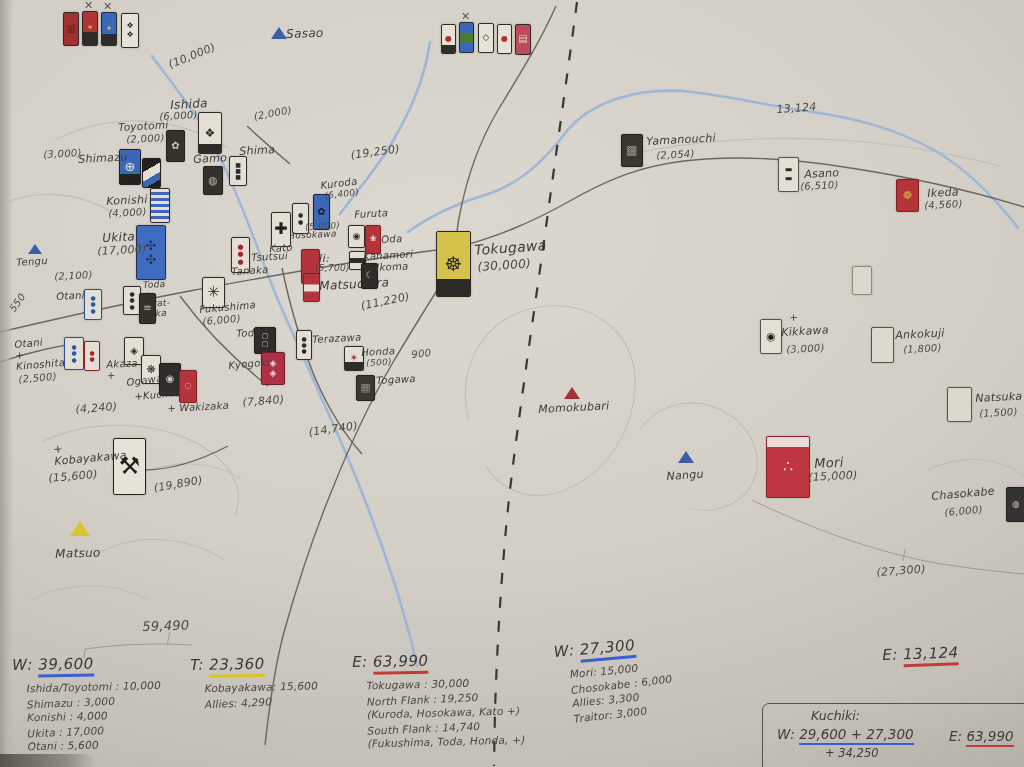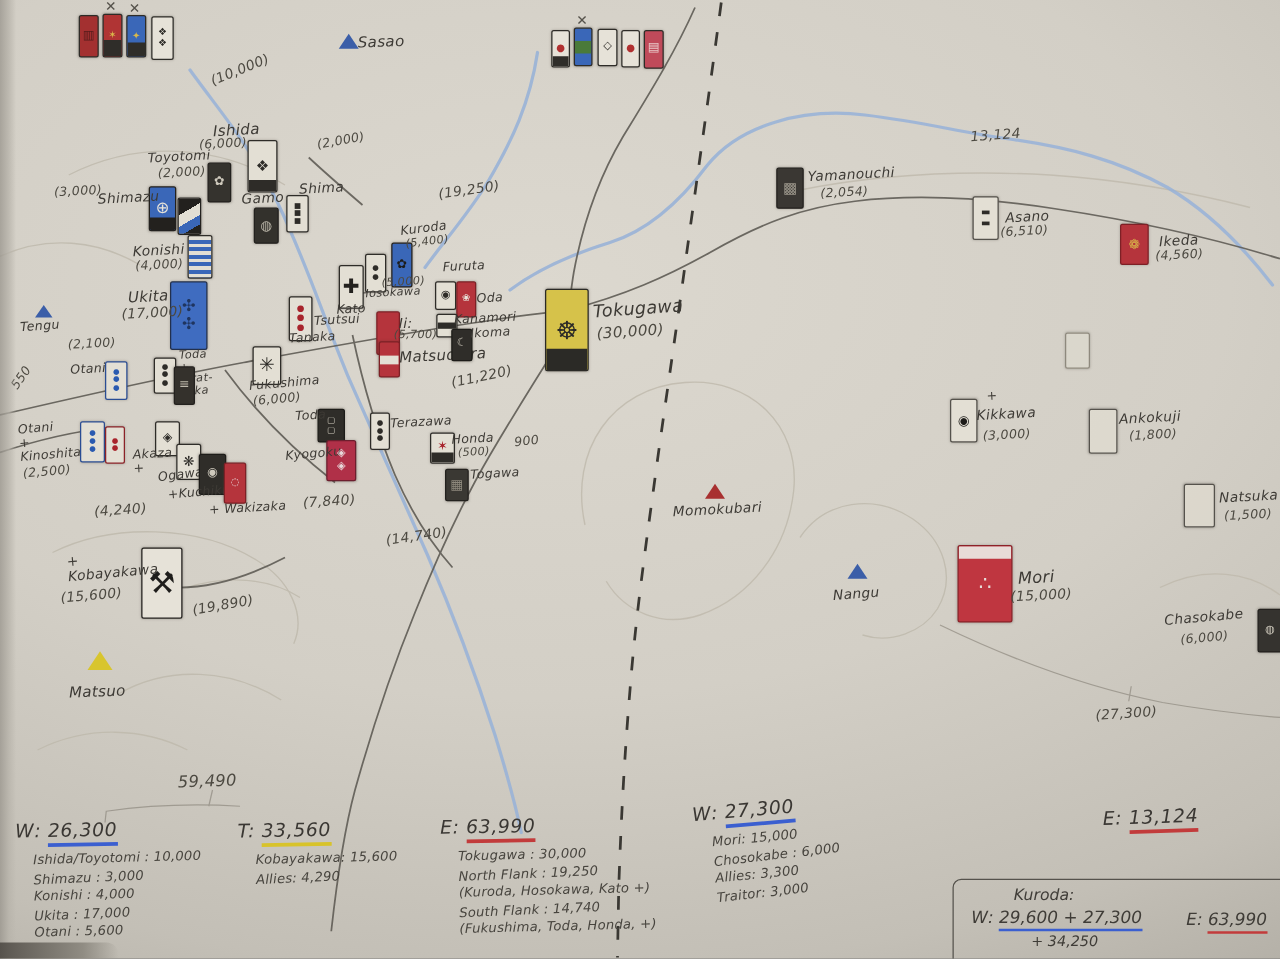--- a/index.html
+++ b/index.html
@@ -358,31 +358,31 @@
       <div class="val" style="left: 54px; top: 272px; font-size: 10px; transform: rotate(-3deg);">(2,100)</div>
       <div class="val" style="left: 8px; top: 308px; font-size: 10px; transform: rotate(-55deg);">550</div>
       <div class="val" style="left: 153px; top: 483px; font-size: 11px; transform: rotate(-10deg);">(19,890)</div>
       <div class="val" style="left: 876px; top: 567px; font-size: 11px; transform: rotate(-4deg);">(27,300)</div>
       <div class="val" style="left: 776px; top: 104px; font-size: 11px; transform: rotate(-4deg);">13,124</div>
       <div class="val" style="left: 411px; top: 350px; font-size: 10px; transform: rotate(-6deg);">900</div>
       <div class="val" style="left: 142px; top: 620px; font-size: 13px; transform: rotate(-2deg);">59,490</div>
     </div>
   <div id="summary-layer">
       <div class="sumcol" style="left: 12px; top: 656px; transform: rotate(-1deg);">
-        <div class="sumhead"><span>W: </span><span class="num" style="border-bottom-color: rgb(59, 95, 208);">26,300</span></div>
+        <div class="sumhead"><span>W: </span><span class="num" style="border-bottom-color: rgb(59, 95, 208);">39,600</span></div>
         <div class="sumitems" style="padding-top: 7px; padding-left: 14px;">
           <div class="" style="transform: rotate(-0.5deg);">Ishida/Toyotomi : 10,000</div>
           <div class="" style="transform: rotate(-1.5deg);">Shimazu : 3,000</div>
           <div class="" style="transform: rotate(-0.5deg);">Konishi : 4,000</div>
           <div class="" style="transform: rotate(-1.5deg);">Ukita : 17,000</div>
           <div class="" style="transform: rotate(-0.5deg);">Otani : 5,600</div>
         </div>
       </div>
       <div class="sumcol" style="left: 190px; top: 656px; transform: rotate(-1deg);">
-        <div class="sumhead"><span>T: </span><span class="num" style="border-bottom-color: rgb(216, 195, 42);">33,560</span></div>
+        <div class="sumhead"><span>T: </span><span class="num" style="border-bottom-color: rgb(216, 195, 42);">23,360</span></div>
         <div class="sumitems" style="padding-top: 7px; padding-left: 14px;">
           <div class="" style="transform: rotate(-0.5deg);">Kobayakawa: 15,600</div>
           <div class="" style="transform: rotate(-1.5deg);">Allies: 4,290</div>
         </div>
       </div>
       <div class="sumcol" style="left: 352px; top: 653px; transform: rotate(-1deg);">
         <div class="sumhead"><span>E: </span><span class="num" style="border-bottom-color: rgb(194, 59, 59);">63,990</span></div>
         <div class="sumitems" style="padding-top: 7px; padding-left: 14px;">
           <div class="" style="transform: rotate(-0.5deg);">Tokugawa : 30,000</div>
           <div class="" style="transform: rotate(-1.5deg);">North Flank : 19,250</div>
@@ -400,21 +400,21 @@
           <div class="" style="transform: rotate(-1.5deg);">Traitor: 3,000</div>
         </div>
       </div>
       <div class="sumcol" style="left: 882px; top: 646px; transform: rotate(-2deg);">
         <div class="sumhead"><span>E: </span><span class="num" style="border-bottom-color: rgb(194, 59, 59);">13,124</span></div>
         <div class="sumitems" style="padding-top: 7px; padding-left: 14px;"></div>
       </div>
     </div>
 
   <div class="totals">
-    <div class="t-title">Kuroda:</div>
+    <div class="t-title">Kuchiki:</div>
     <div class="t-w">
       <span>W:</span>
       <span class="num">29,600 + 27,300</span>
     </div>
     <div class="t-w2">+ 34,250</div>
     <div class="t-e">
       <span>E:</span>
       <span class="num">63,990</span>
     </div>
   </div>

